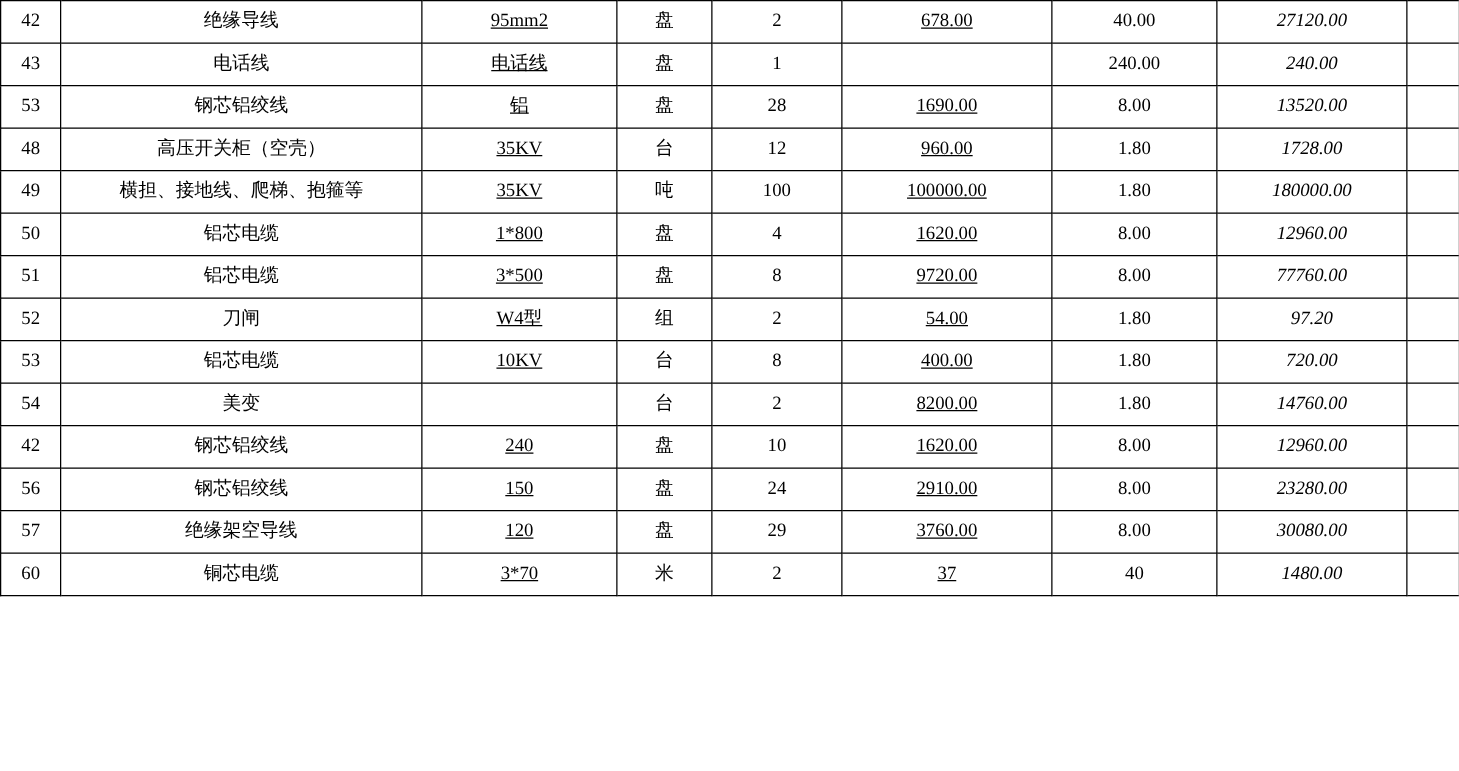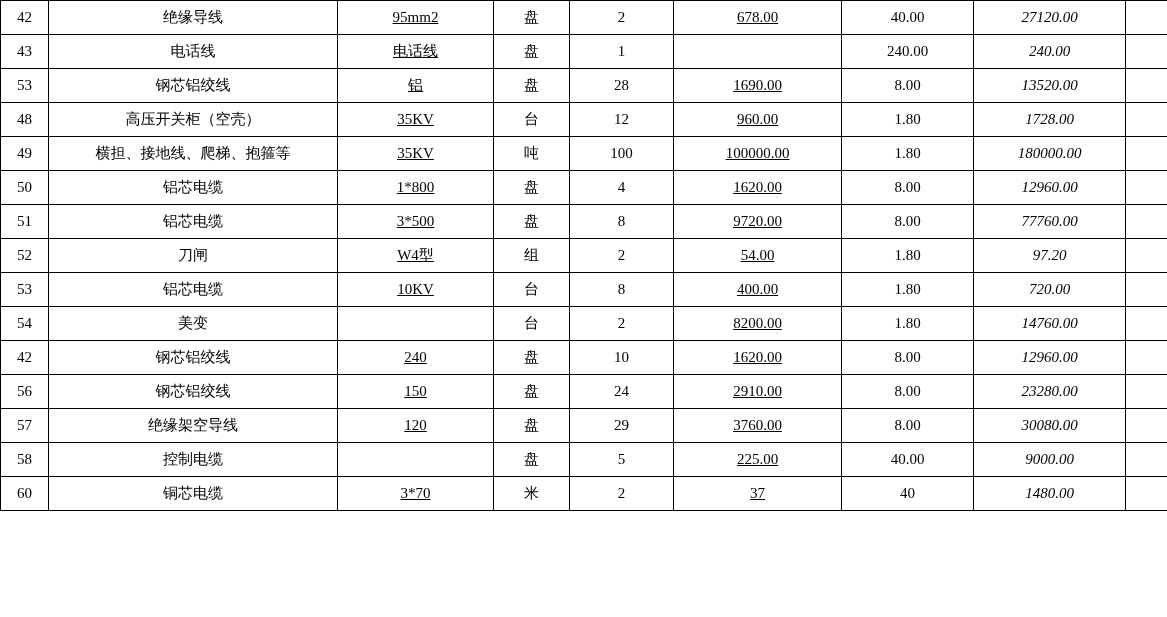--- a/index.html
+++ b/index.html
@@ -212,31 +212,20 @@
           <td class="name">绝缘架空导线</td>
           <td class="spec">120</td>
           <td class="unit">盘</td>
           <td class="qty">29</td>
           <td class="price">3760.00</td>
           <td class="rate">8.00</td>
           <td class="amt">30080.00</td>
           <td class="tail"></td>
         </tr>
         <tr>
-          <td class="idx">58</td>
-          <td class="name">控制电缆</td>
-          <td class="spec"></td>
-          <td class="unit">盘</td>
-          <td class="qty">5</td>
-          <td class="price">225.00</td>
-          <td class="rate">40.00</td>
-          <td class="amt">9000.00</td>
-          <td class="tail"></td>
-        </tr>
-        <tr>
           <td class="idx">60</td>
           <td class="name">铜芯电缆</td>
           <td class="spec">3*70</td>
           <td class="unit">米</td>
           <td class="qty">2</td>
           <td class="price">37</td>
           <td class="rate">40</td>
           <td class="amt">1480.00</td>
           <td class="tail"></td>
         </tr>

